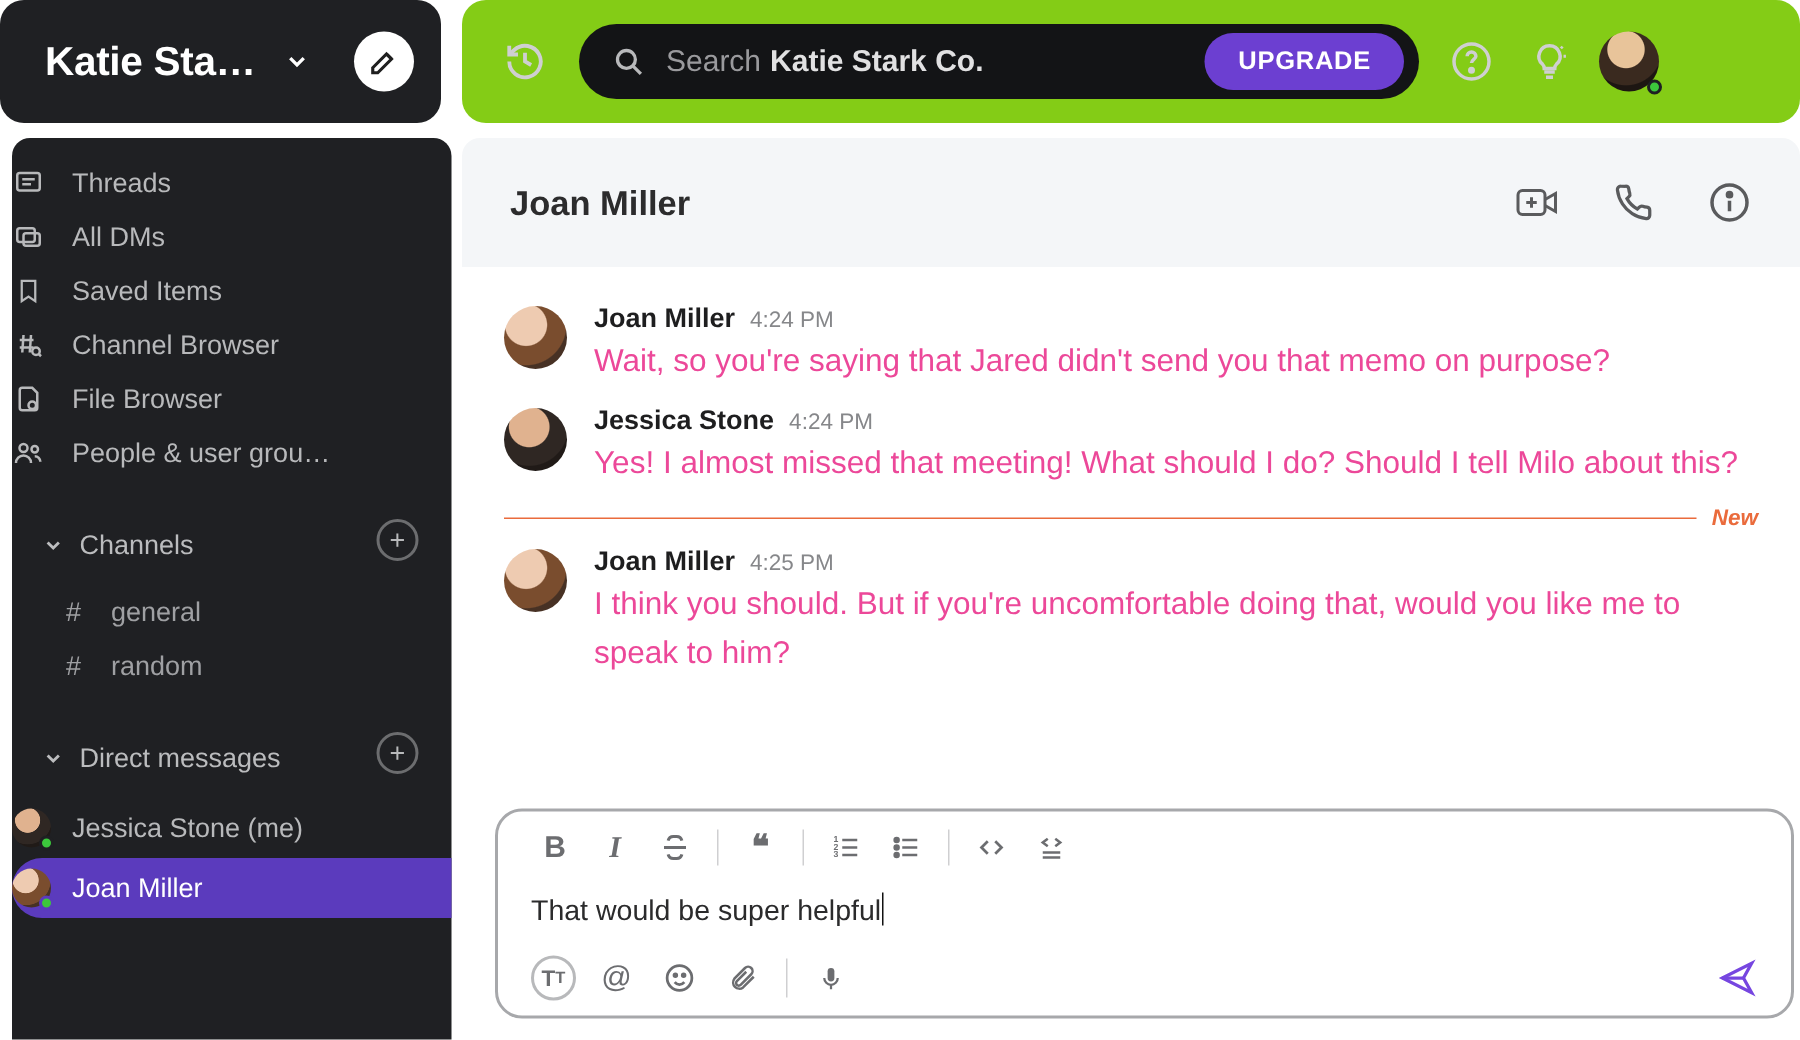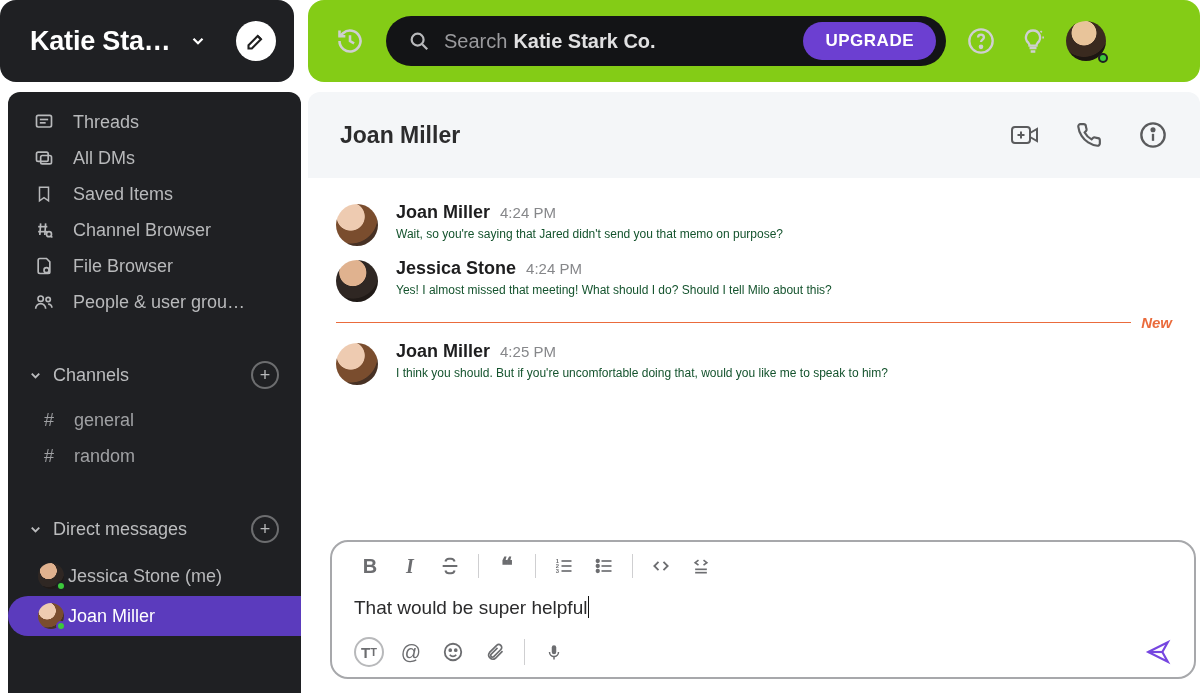--- a/index.html
+++ b/index.html
@@ -2,29 +2,29 @@
 <html><head>
 <meta charset="utf-8">
 <style>
   * { box-sizing: border-box; margin:0; padding:0; }
   html,body { width:1200px; height:693px; font-family: -apple-system, "Helvetica Neue", Arial, sans-serif; overflow:hidden; background:#fff; }
   .sidebar { position:absolute; left:0; top:0; width:301px; height:693px; }
   .ws-header { position:absolute; left:0; top:0; width:294px; height:82px; background:#1f2023; border-radius:16px; display:flex; align-items:center; padding:0 18px 0 30px; color:#fff; }
   .ws-title { font-size:27px; font-weight:800; letter-spacing:-0.2px; display:flex; align-items:center; gap:18px; flex:1; }
   .ws-compose { width:40px; height:40px; background:#fff; border-radius:50%; display:flex; align-items:center; justify-content:center; margin-left:10px; }
   .side-panel { position:absolute; left:8px; top:92px; width:293px; height:601px; background:#1f2023; border-top-left-radius:12px; border-top-right-radius:12px; padding-top:12px; color:#b2b3b6; }
-  .nav-item { display:flex; align-items:center; height:36px; padding-left:25px; gap:18px; font-size:18px; color:#b8b9bb; cursor:pointer; }
+  .nav-item { display:flex; align-items:center; height:36px; gap:18px; font-size:18px; color:#b8b9bb; cursor:pointer; }
   .nav-icon { width:22px; height:22px; display:flex; align-items:center; justify-content:center; flex-shrink:0; }
   .nav-label { white-space:nowrap; overflow:hidden; text-overflow:ellipsis; max-width:195px; }
-  .section-head { display:flex; align-items:center; height:34px; padding-left:20px; font-size:18px; color:#bbbcbe; margin-top:38px; }
+  .section-head { display:flex; height:34px; padding-left:20px; font-size:18px; color:#bbbcbe; margin-top:26px; }
   .section-head .sh-lbl { flex:1; display:flex; align-items:center; gap:10px; }
   .section-head .plus { width:28px; height:28px; border:2px solid #6c6d6f; border-radius:50%; display:flex; align-items:center; justify-content:center; color:#b8b9bb; margin-right:22px; font-size:18px; }
   .chan-item { display:flex; align-items:center; height:36px; padding-left:32px; gap:16px; font-size:18px; color:#9fa0a3; cursor:pointer; }
   .hash { width:18px; text-align:center; color:#9fa0a3; font-size:18px; }
-  .dm-item { display:flex; align-items:center; height:40px; padding-left:30px; gap:4px; font-size:18px; color:#b8b9bb; border-top-left-radius:20px; border-bottom-left-radius:20px; cursor:pointer; }
+  .dm-item { display:flex; align-items:center; height:40px; gap:14px; font-size:18px; color:#b8b9bb; border-top-left-radius:20px; border-bottom-left-radius:20px; cursor:pointer; }
   .dm-item.active { background:#5b3bbd; color:#fff; }
   .avatar-dot { position:relative; width:26px; height:26px; display:flex; align-items:center; justify-content:center; }
   .avatar-sm { width:26px; height:26px; border-radius:50%; display:inline-block; }
   .pres { position:absolute; right:-2px; bottom:-2px; width:10px; height:10px; border-radius:50%; background:#3cc93c; border:2px solid #1f2023; }
   .main { position:absolute; left:308px; top:0; width:892px; height:693px; }
   .top-bar { position:absolute; left:0; top:0; width:892px; height:82px; background:#84cc16; border-radius:16px; display:flex; align-items:center; padding:0 16px 0 22px; }
   .hist-btn { width:40px; height:40px; display:flex; align-items:center; justify-content:center; color:#cfcfd1; cursor:pointer; }
   .search { margin-left:16px; height:50px; width:560px; background:#131416; border-radius:25px; display:flex; align-items:center; padding:0 10px 0 22px; color:#9a9a9d; font-size:20px; }
   .search .slabel { margin-left:14px; }
   .search .sbold { color:#e1e1e2; font-weight:700; margin-left:6px; }
@@ -37,21 +37,21 @@
   .conv-title { font-size:23px; font-weight:800; color:#2c2c2d; flex:1; }
   .conv-actions { display:flex; align-items:center; gap:34px; }
   .hdr-ic { width:30px; height:30px; display:flex; align-items:center; justify-content:center; color:#5a5b5d; cursor:pointer; }
   .messages { padding:18px 28px 0 28px; }
   .msg { display:flex; gap:18px; padding:6px 0; }
   .msg-av { width:42px; height:42px; border-radius:50%; flex-shrink:0; margin-top:2px; }
   .msg-body { flex:1; }
   .msg-head { display:flex; align-items:baseline; gap:10px; }
   .msg-name { font-size:18px; font-weight:800; color:#1e1e1f; }
   .msg-time { font-size:15px; color:#86878a; }
-  .msg-text { font-size:12px; color:#14532d; line-height:1.55; margin-top:2px; }
+  .msg-text { font-size:21px; color:#ec4899; line-height:1.55; margin-top:2px; }
   .divider { display:flex; align-items:center; margin:6px 0 4px 0;font-style:italic; }
   .divider .line { flex:1; height:1px; background:#ea6b3c; }
   .divider .lbl { color:#ea6b3c; font-size:15px; font-weight:700; padding-left:10px; }
   .composer-wrap { position:absolute; left:22px; right:4px; bottom:14px; background:#fff; border:2px solid #a7a8ab; border-radius:18px; }
   .format-row { display:flex; align-items:center; height:48px; padding:0 18px; gap:0; color:#6c6d70; border-bottom:0; }
   .fbtn { width:40px; height:34px; display:flex; align-items:center; justify-content:center; cursor:pointer; font-size:20px; font-weight:700; color:#6c6d70; }
   .fsep { width:1px; height:24px; background:#cfcfd1; margin:0 8px; }
   .input-row { padding:6px 22px 8px 22px; }
   .input-row .typed { font-size:19px; color:#2b2b2c; }
   .input-row .caret { display:inline-block; width:1px; height:22px; background:#111; vertical-align:-4px; margin-left:1px; }

